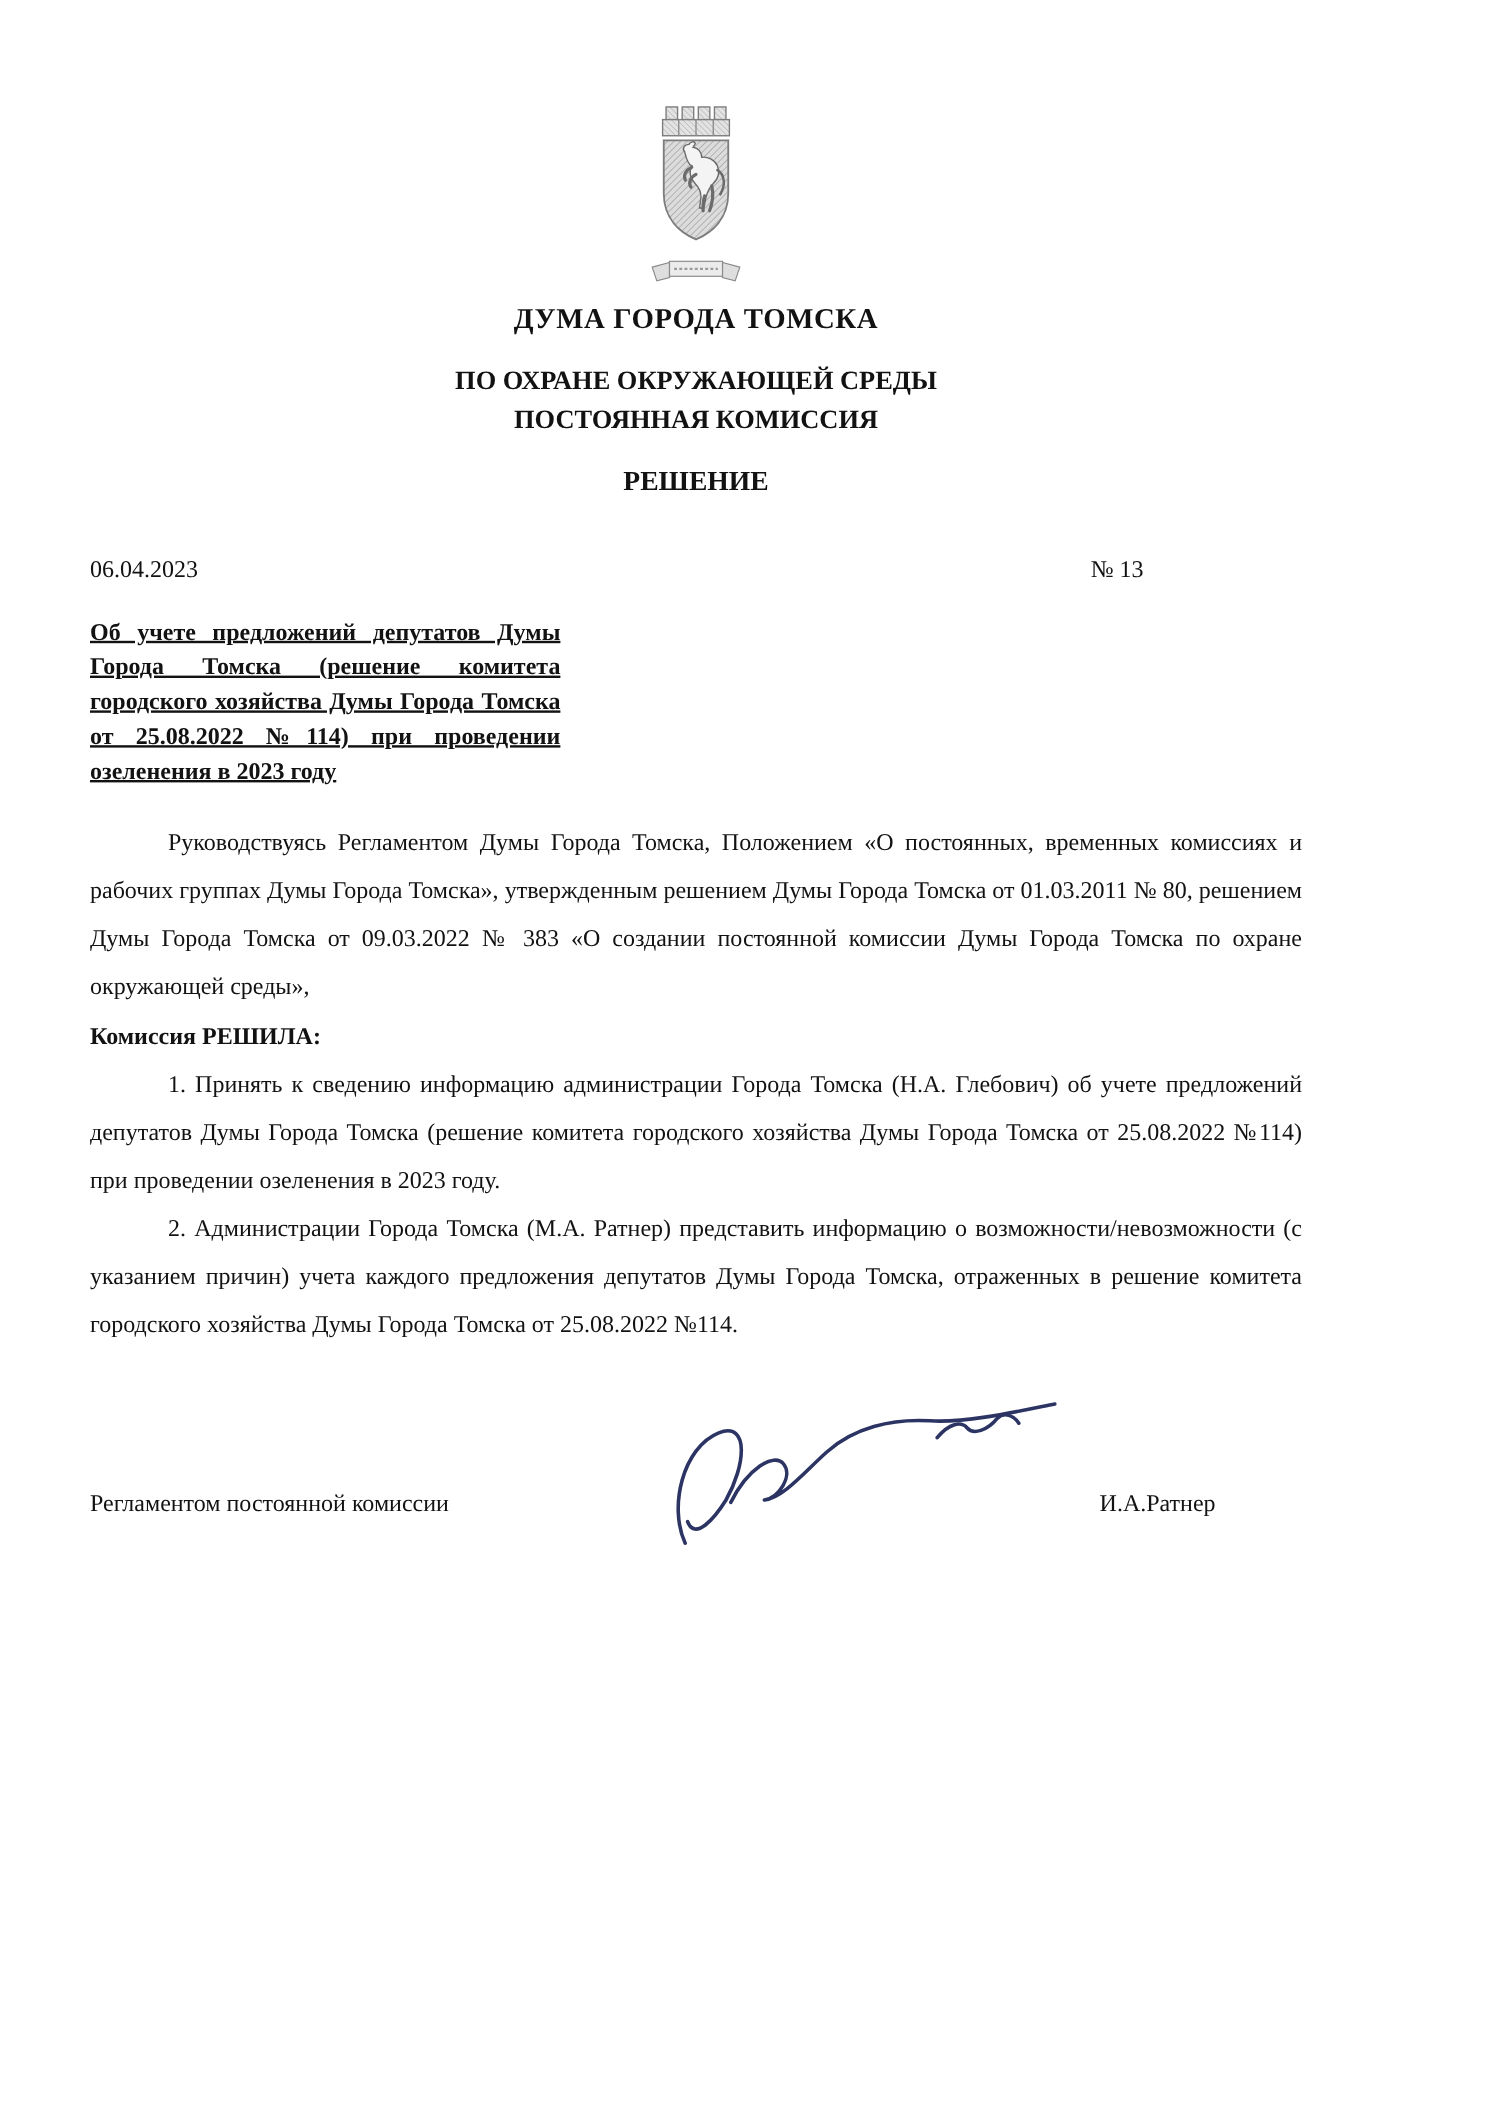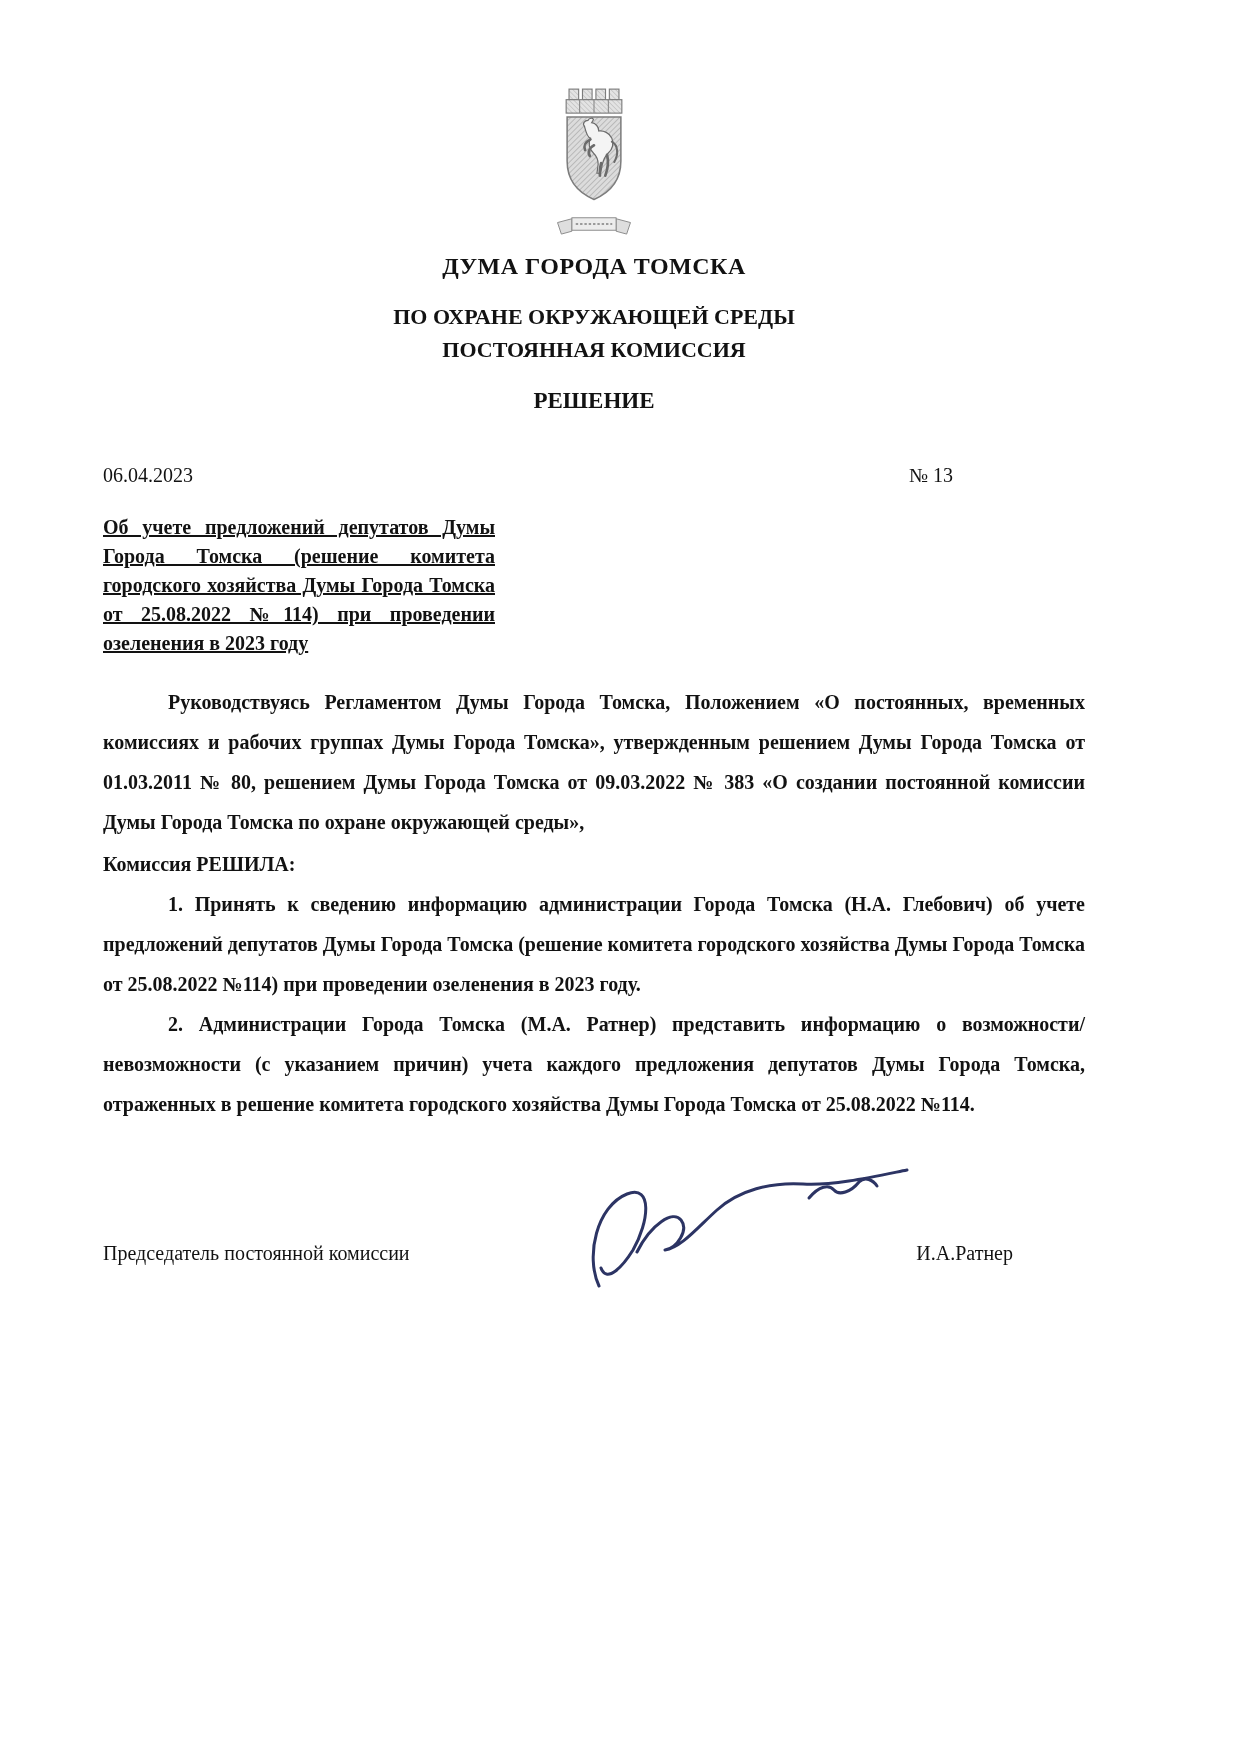--- a/index.html
+++ b/index.html
@@ -5,21 +5,21 @@
   html,body{margin:0;padding:0;background:#ffffff;}
   .page{
     position:relative;
     width:1240px;
     height:1753px;
     margin:0 auto;
     background:#ffffff;
     font-family:"Liberation Serif", serif;
     color:#121212;
     box-sizing:border-box;
-    padding:85px 155px 0 103px;
+    padding:85px 155px 0 75px;
     overflow:hidden;
   }
   .emblem-wrap{
     width:100%;
     display:flex;
     justify-content:center;
     margin-bottom:10px;
   }
   .emblem-wrap svg{display:block;}
   .org-title{
@@ -58,21 +58,20 @@
     line-height:29px;
     text-align:justify;
     text-decoration:underline;
   }
   .body-par{
     font-size:20px;
     line-height:40px;
     text-align:justify;
     text-indent:65px;
     margin:0;
-    font-weight:bold;
   }
   .preamble{margin-top:24px;}
   .resolution-heading{
     text-align:left;
     font-size:20px;
     line-height:40px;
     margin-top:2px;
     font-weight:bold;
   }
   .signature-row{
@@ -155,21 +154,21 @@
   <div class="subject">Об учете предложений депутатов Думы Города Томска (решение комитета городского хозяйства Думы Города Томска от 25.08.2022 №114) при проведении озеленения в 2023 году</div>
 
   <p class="body-par preamble">Руководствуясь Регламентом Думы Города Томска, Положением «О постоянных, временных комиссиях и рабочих группах Думы Города Томска», утвержденным решением Думы Города Томска от 01.03.2011 № 80, решением Думы Города Томска от 09.03.2022 № 383 «О создании постоянной комиссии Думы Города Томска по охране окружающей среды»,</p>
 
   <div class="resolution-heading">Комиссия РЕШИЛА:</div>
 
   <p class="body-par">1. Принять к сведению информацию администрации Города Томска (Н.А. Глебович) об учете предложений депутатов Думы Города Томска (решение комитета городского хозяйства Думы Города Томска от 25.08.2022 №114) при проведении озеленения в 2023 году.</p>
   <p class="body-par">2. Администрации Города Томска (М.А. Ратнер) представить информацию о возможности/невозможности (с указанием причин) учета каждого предложения депутатов Думы Города Томска, отраженных в решение комитета городского хозяйства Думы Города Томска от 25.08.2022 №114.</p>
 
   <div class="signature-row">
-    <span>Председатель постоянной комиссии</span>
+    <span>Регламентом постоянной комиссии</span>
     <svg class="signature-ink" width="380" height="140" viewBox="0 0 380 140">
       <g fill="none" stroke="#2c3464" stroke-width="3" stroke-linecap="round" stroke-linejoin="round">
         <path d="M28 126 C14 96 26 46 56 34 C82 24 78 62 62 90 C52 106 36 124 30 108"></path>
         <path d="M66 92 C80 64 102 50 110 60 C118 70 106 88 94 90 C110 88 128 66 146 50 C168 30 200 22 232 24 C262 26 306 16 336 10"></path>
         <path d="M238 38 C248 26 258 24 263 30 C268 36 280 32 288 22 C294 16 302 20 306 26"></path>
       </g>
     </svg>
     <span class="signature-name">И.А.Ратнер</span>
   </div>
 

